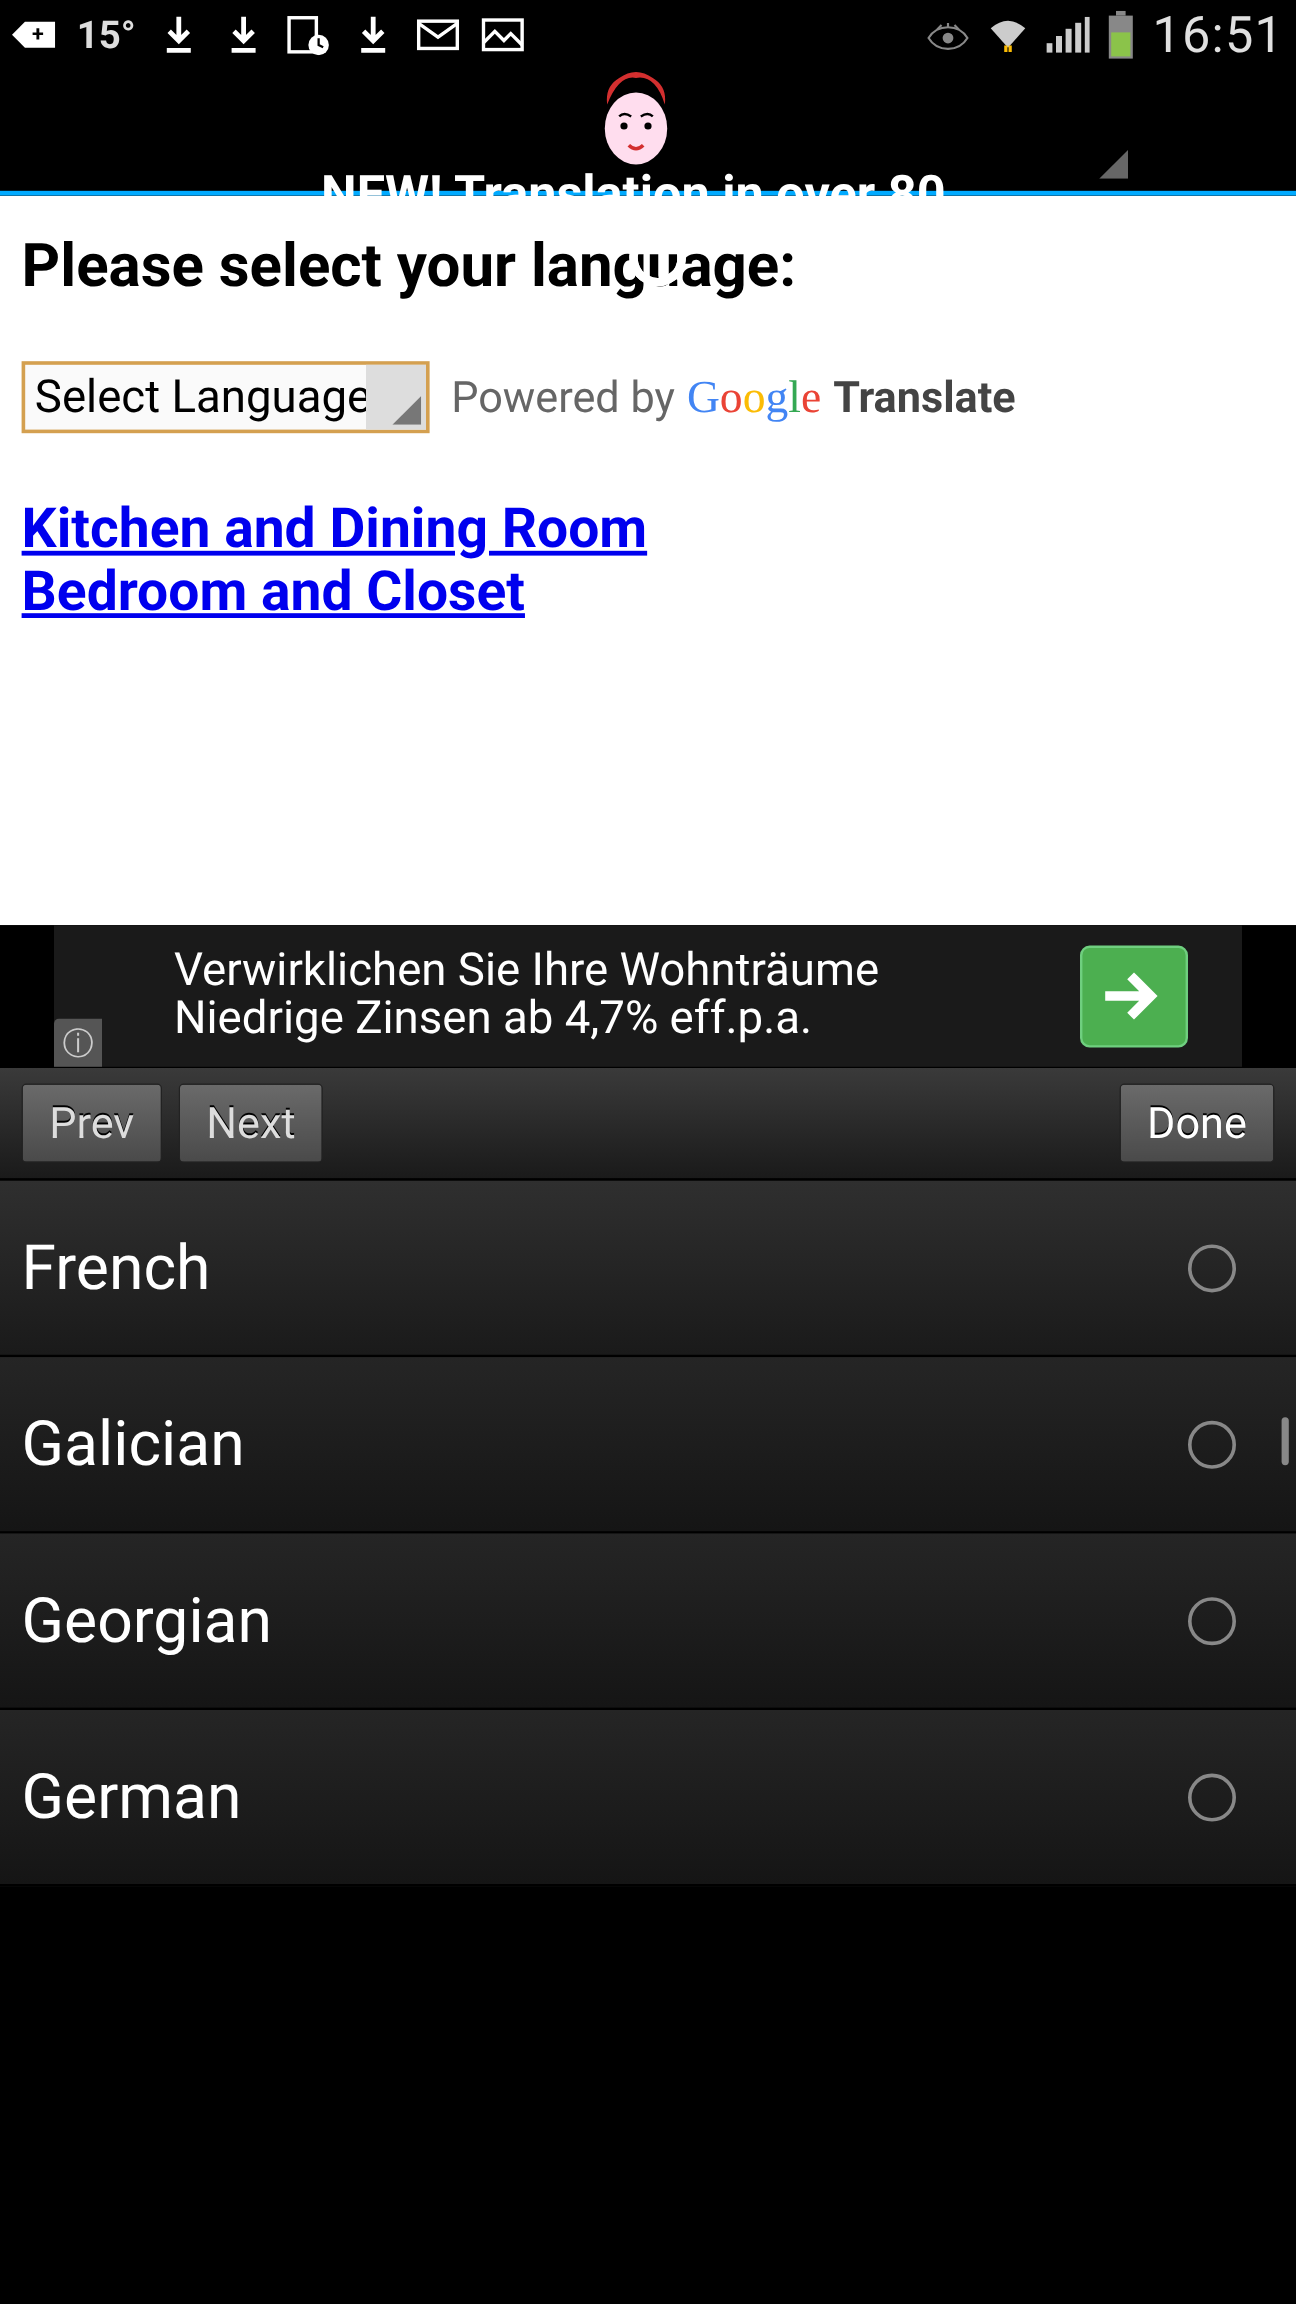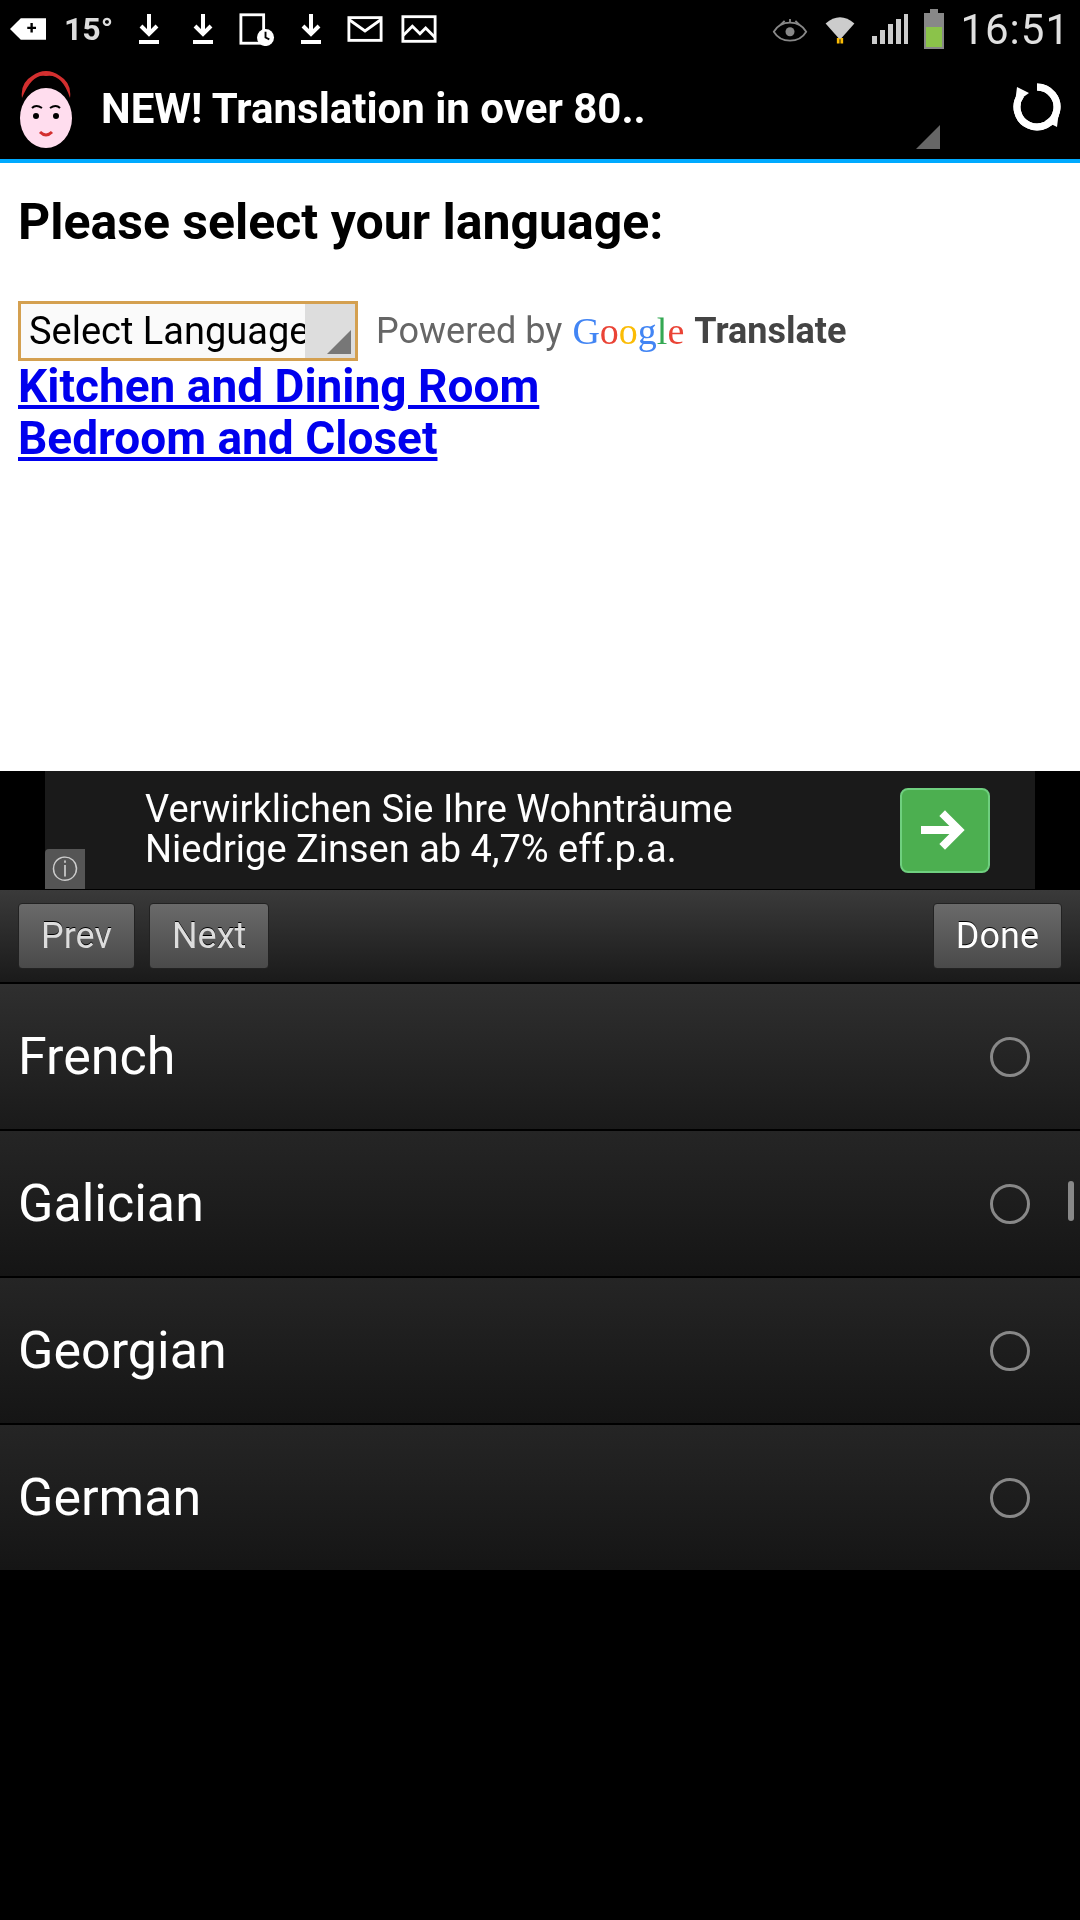--- a/index.html
+++ b/index.html
@@ -7,31 +7,31 @@
   
   
   .status-bar { height: 58px; background: #000; color: #fff; display: flex; align-items: center; padding: 0 10px; font-size: 30px; }
   .status-left { display: flex; align-items: center; gap: 18px; }
   .status-right { margin-left: auto; display: flex; align-items: center; gap: 14px; }
   .status-icon { width: 36px; height: 36px; display: flex; align-items: center; justify-content: center; }
   .time { font-size: 42px; color: #e0e0e0; letter-spacing: 1px; }
   .battery { display: flex; align-items: center; }
   
   
-  .app-bar { height: 105px; background: #000; display: flex; align-items: center; padding: 0 11px; border-bottom: 4px solid #00aaff; position: relative; }
+  .app-bar { height: 105px; background: #000; display: flex; align-items: center; padding: 0 24px; border-bottom: 4px solid #00aaff; position: relative; flex-direction: column; }
   .app-logo { width: 70px; height: 80px; border-radius: 4px; display: flex; align-items: center; justify-content: center; margin-right: 20px; }
   .app-title { color: #fff; font-size: 42px; font-weight: bold; flex: 1; }
   .refresh-icon { width: 60px; height: 60px; margin-left: 20px; }
   .spinner-triangle { position: absolute; right: 140px; bottom: 6px; }
   
   
   .web-content { background: #fff; height: 608px; padding: 30px 18px 0 18px; overflow: hidden; }
   .heading { font-size: 50px; font-weight: bold; color: #000; margin-bottom: 50px; }
   .subtext { font-size: 41px; font-weight: bold; color: #000; line-height: 1.2; margin-bottom: 55px; }
-  .select-row { display: flex; align-items: center; gap: 18px; }
+  .select-row { display: flex; align-items: center; gap: 18px; margin-bottom: 55px; }
   .select-box { border: 3px solid #d4a050; background: #fafafa; display: flex; align-items: center; height: 60px; padding: 0 0 0 8px; font-size: 38px; position: relative; width: 340px; }
   .select-arrow-box { width: 50px; height: 54px; background: #ddd; position: absolute; right: 0; top: 0; display: flex; align-items: flex-end; justify-content: flex-end; padding: 4px; }
   .powered { font-size: 36px; color: #666; display: flex; align-items: center; gap: 10px; }
   .google-logo { font-size: 38px; font-family: Georgia, serif; }
   .g-b { color: #4285F4; } .g-r { color: #EA4335; } .g-y { color: #FBBC05; } .g-g { color: #34A853; }
   .translate-word { color: #444; font-weight: bold; }
   .links { }
   .link { display: block; color: #0000EE; font-size: 46px; font-weight: bold; text-decoration: underline; line-height: 1.12; }
   
   

